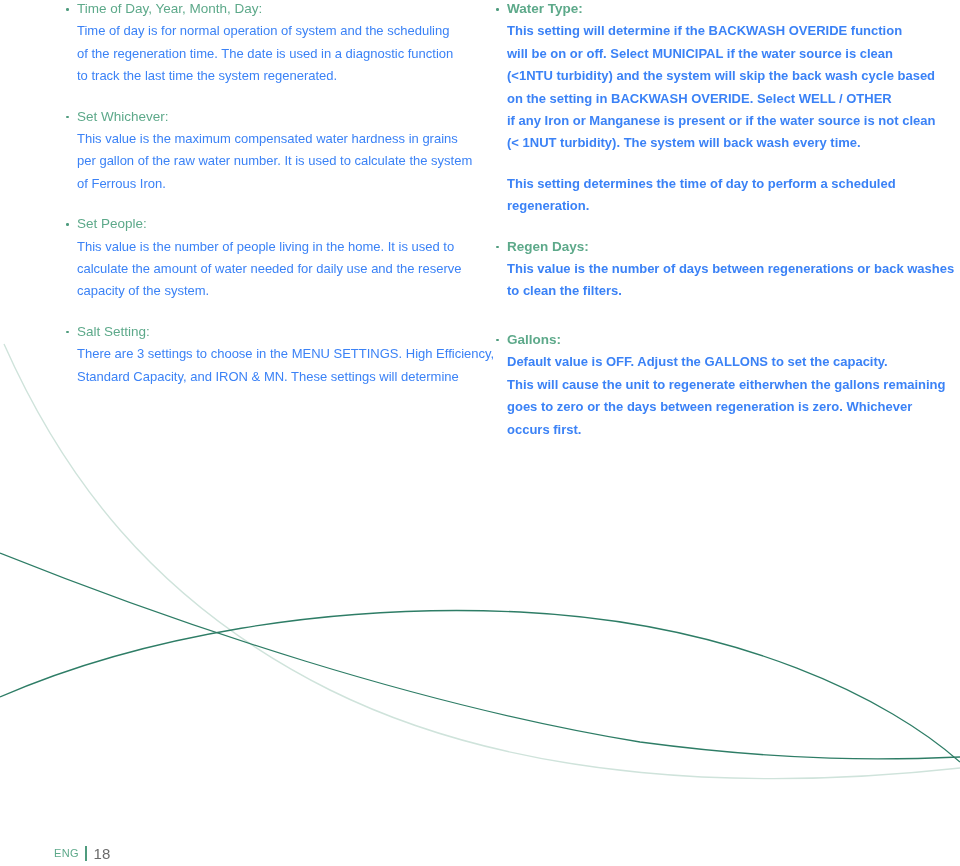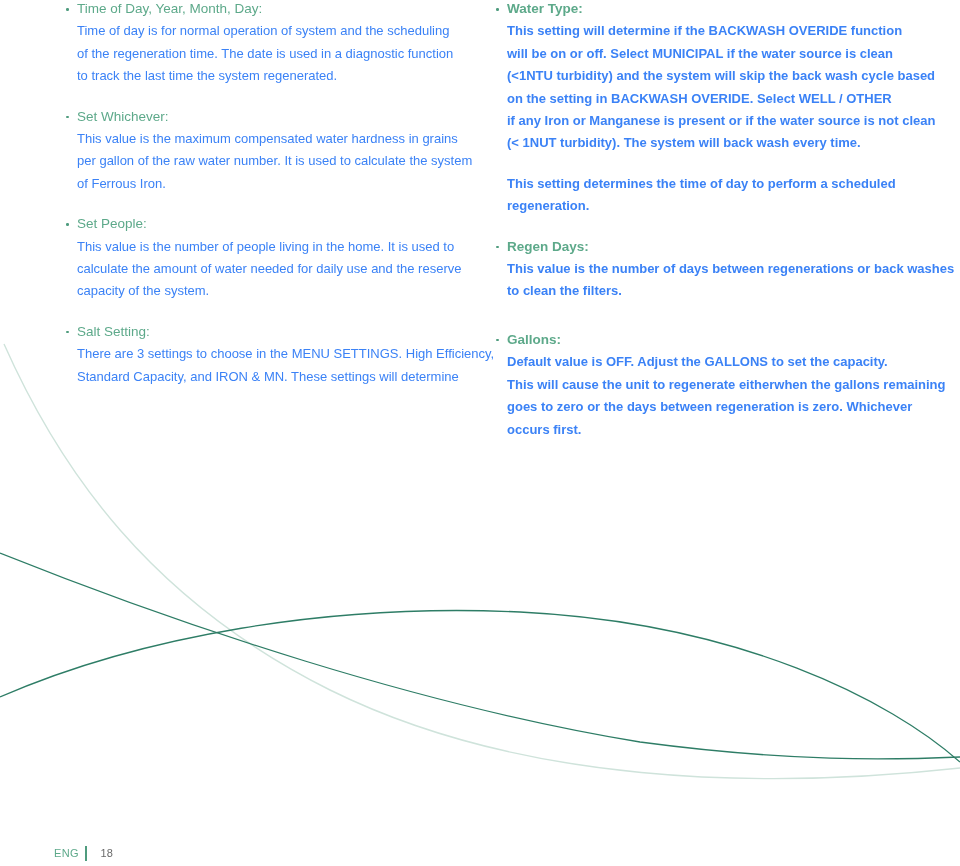--- a/index.html
+++ b/index.html
@@ -99,22 +99,21 @@
     letter-spacing: 0.4px;
   }
   #footer .sep {
     width: 1.5px;
     height: 15px;
     background: #4f9c7e;
     margin: 0 7px 0 6px;
   }
   #footer .pageno {
     color: #6a6a6a;
-    font-size: 11px;
-    margin-left: 7px;
+    font-size: 15px;
   }
 </style>
 </head>
 <body>
 
 <svg id="decor-layer" viewBox="0 0 960 866" width="960" height="866" xmlns="http://www.w3.org/2000/svg" aria-hidden="true">
 
   <path d="M 4 344 C 60 470, 150 600, 330 690 C 520 784, 760 790, 960 768" fill="none" stroke="#cfe3db" stroke-width="1.4"></path>
 
   <path d="M 0 553 C 180 625, 420 706, 640 742 C 790 762, 890 760, 960 757" fill="none" stroke="#2e7d66" stroke-width="1.3"></path>

